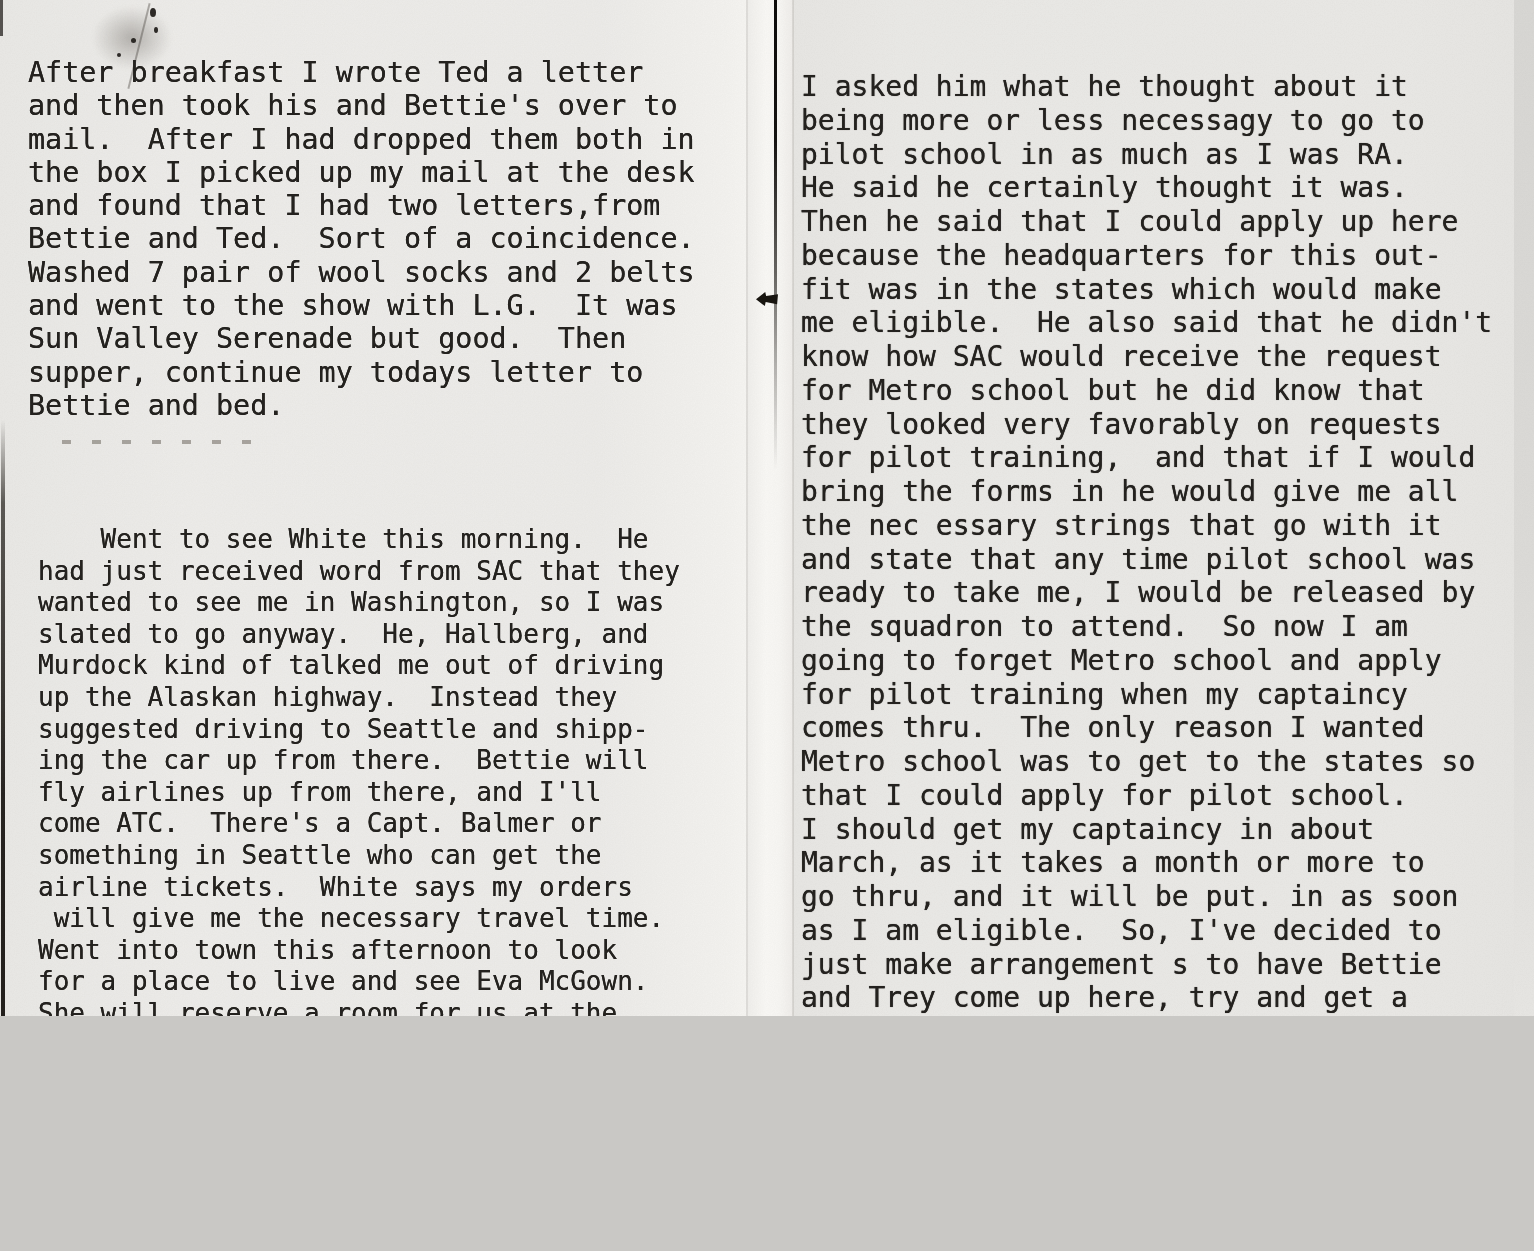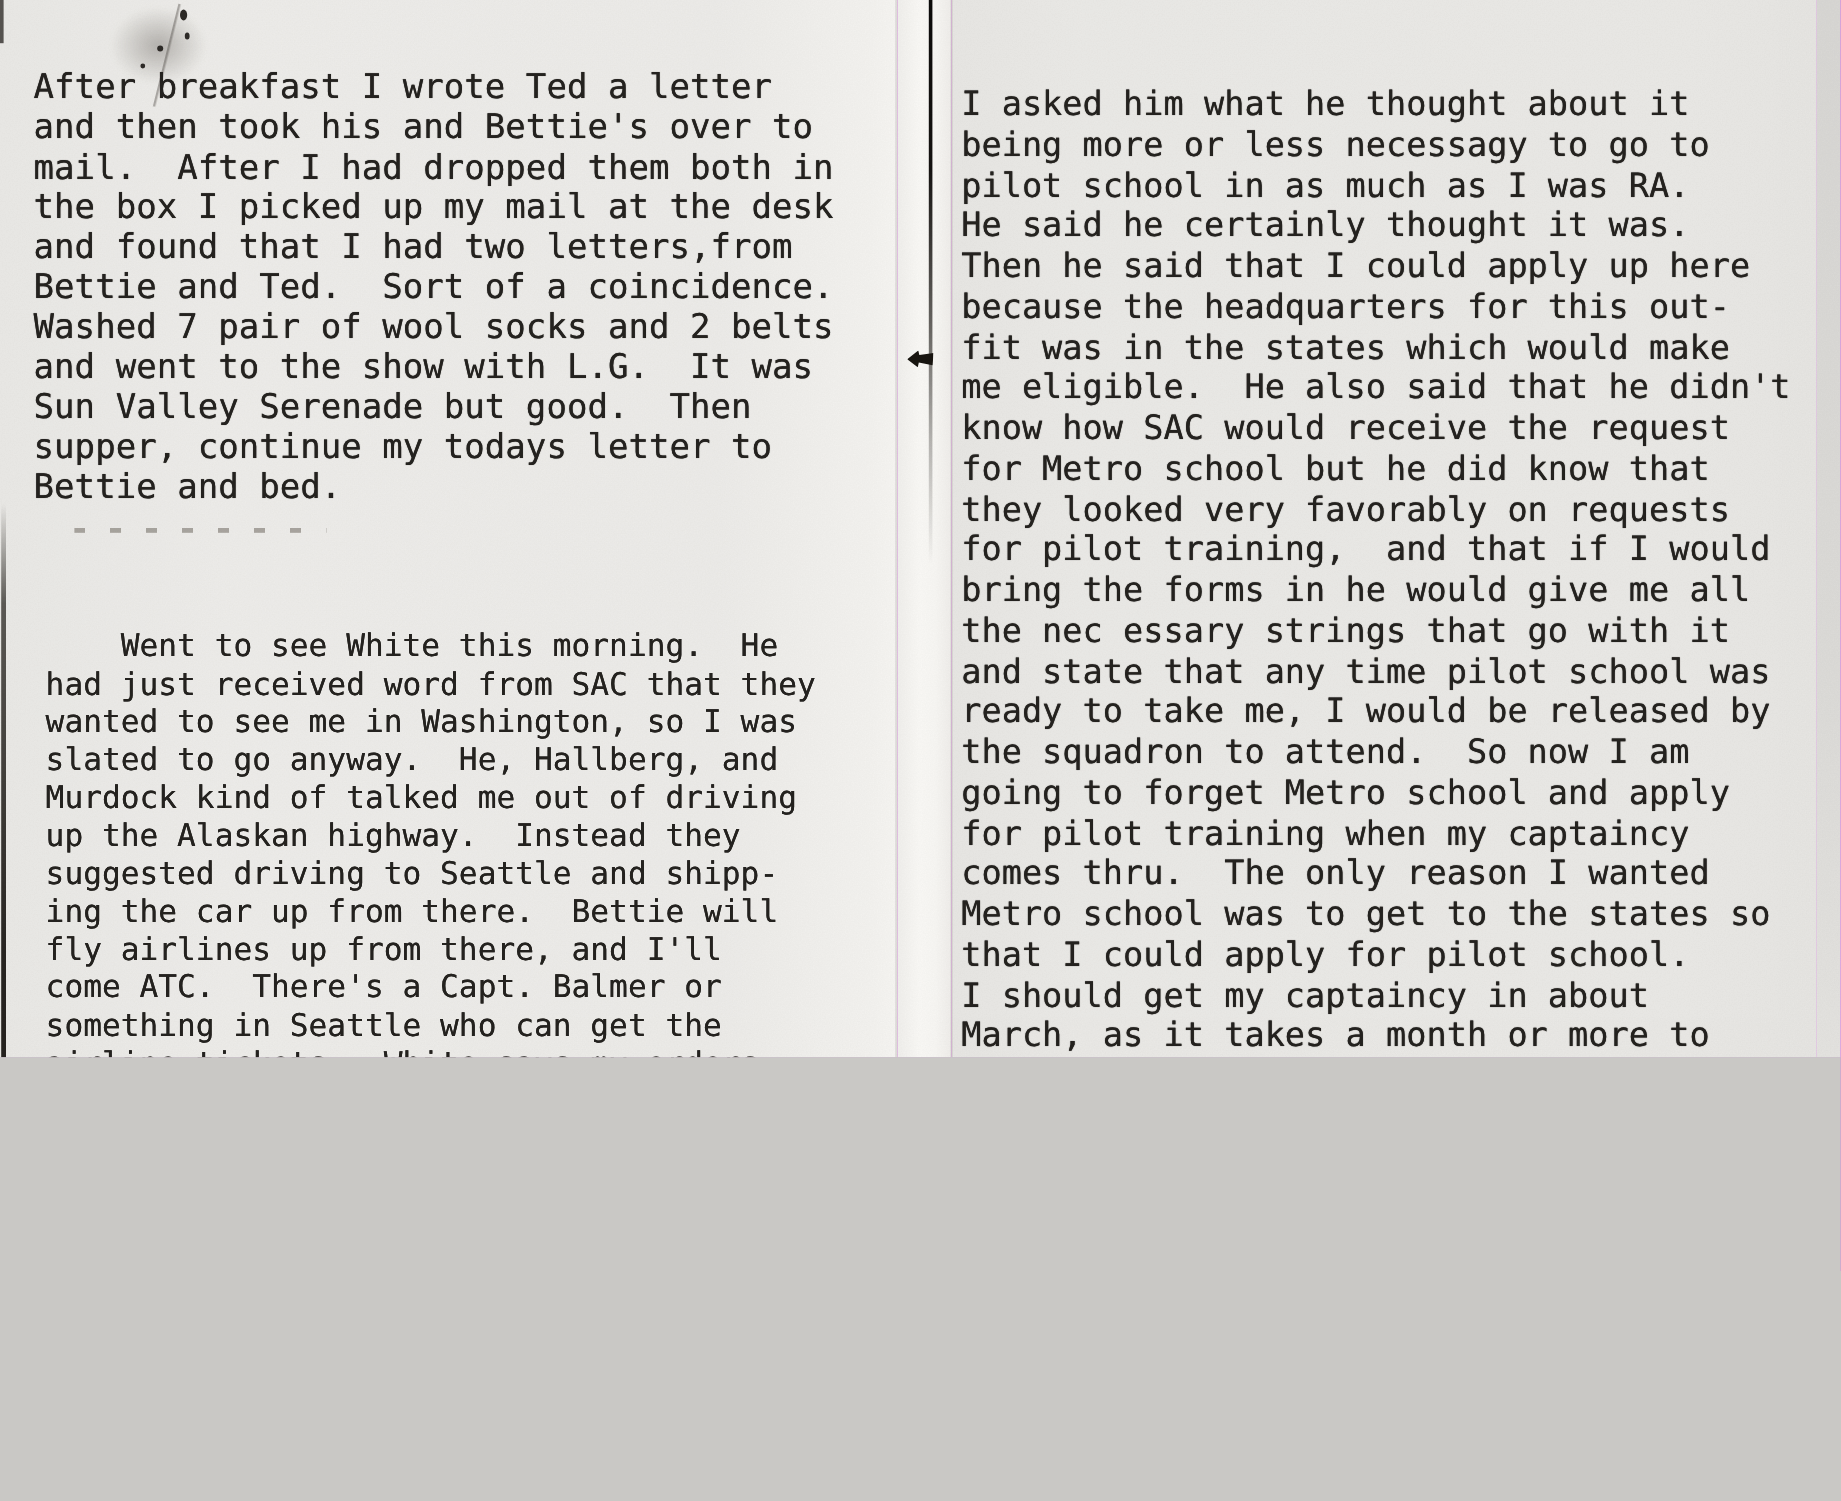--- a/index.html
+++ b/index.html
@@ -1,18 +1,18 @@
 <!DOCTYPE html>
 <html><head>
 <meta charset="utf-8">
 <style>
   html,body{margin:0;padding:0;background:#c9c8c5;}
   .scan{
-    position:relative;width:1534px;height:881px;overflow:hidden;
-    background:#d946ef;
+    position:relative;width:1534px;height:1016px;overflow:hidden;
+    background:#8b5cf6;
     font-family:"Liberation Mono","DejaVu Sans Mono",monospace;
     color:#23211e;
   }
   .layer{position:absolute;}
   
   .page-left{left:0;top:0;width:748px;height:1251px;
     background:linear-gradient(90deg,#e9e8e5 0%,#edece9 25%,#ecebe8 80%,#f3f2ef 97%,#f6f5f2 100%);}
   .gutter{left:748px;top:0;width:45px;height:1251px;
     background:linear-gradient(90deg,#f0efec 0%,#f9f8f5 40%,#f7f6f3 70%,#efedea 100%);}
   .page-right{left:793px;top:0;width:721px;height:1251px;

